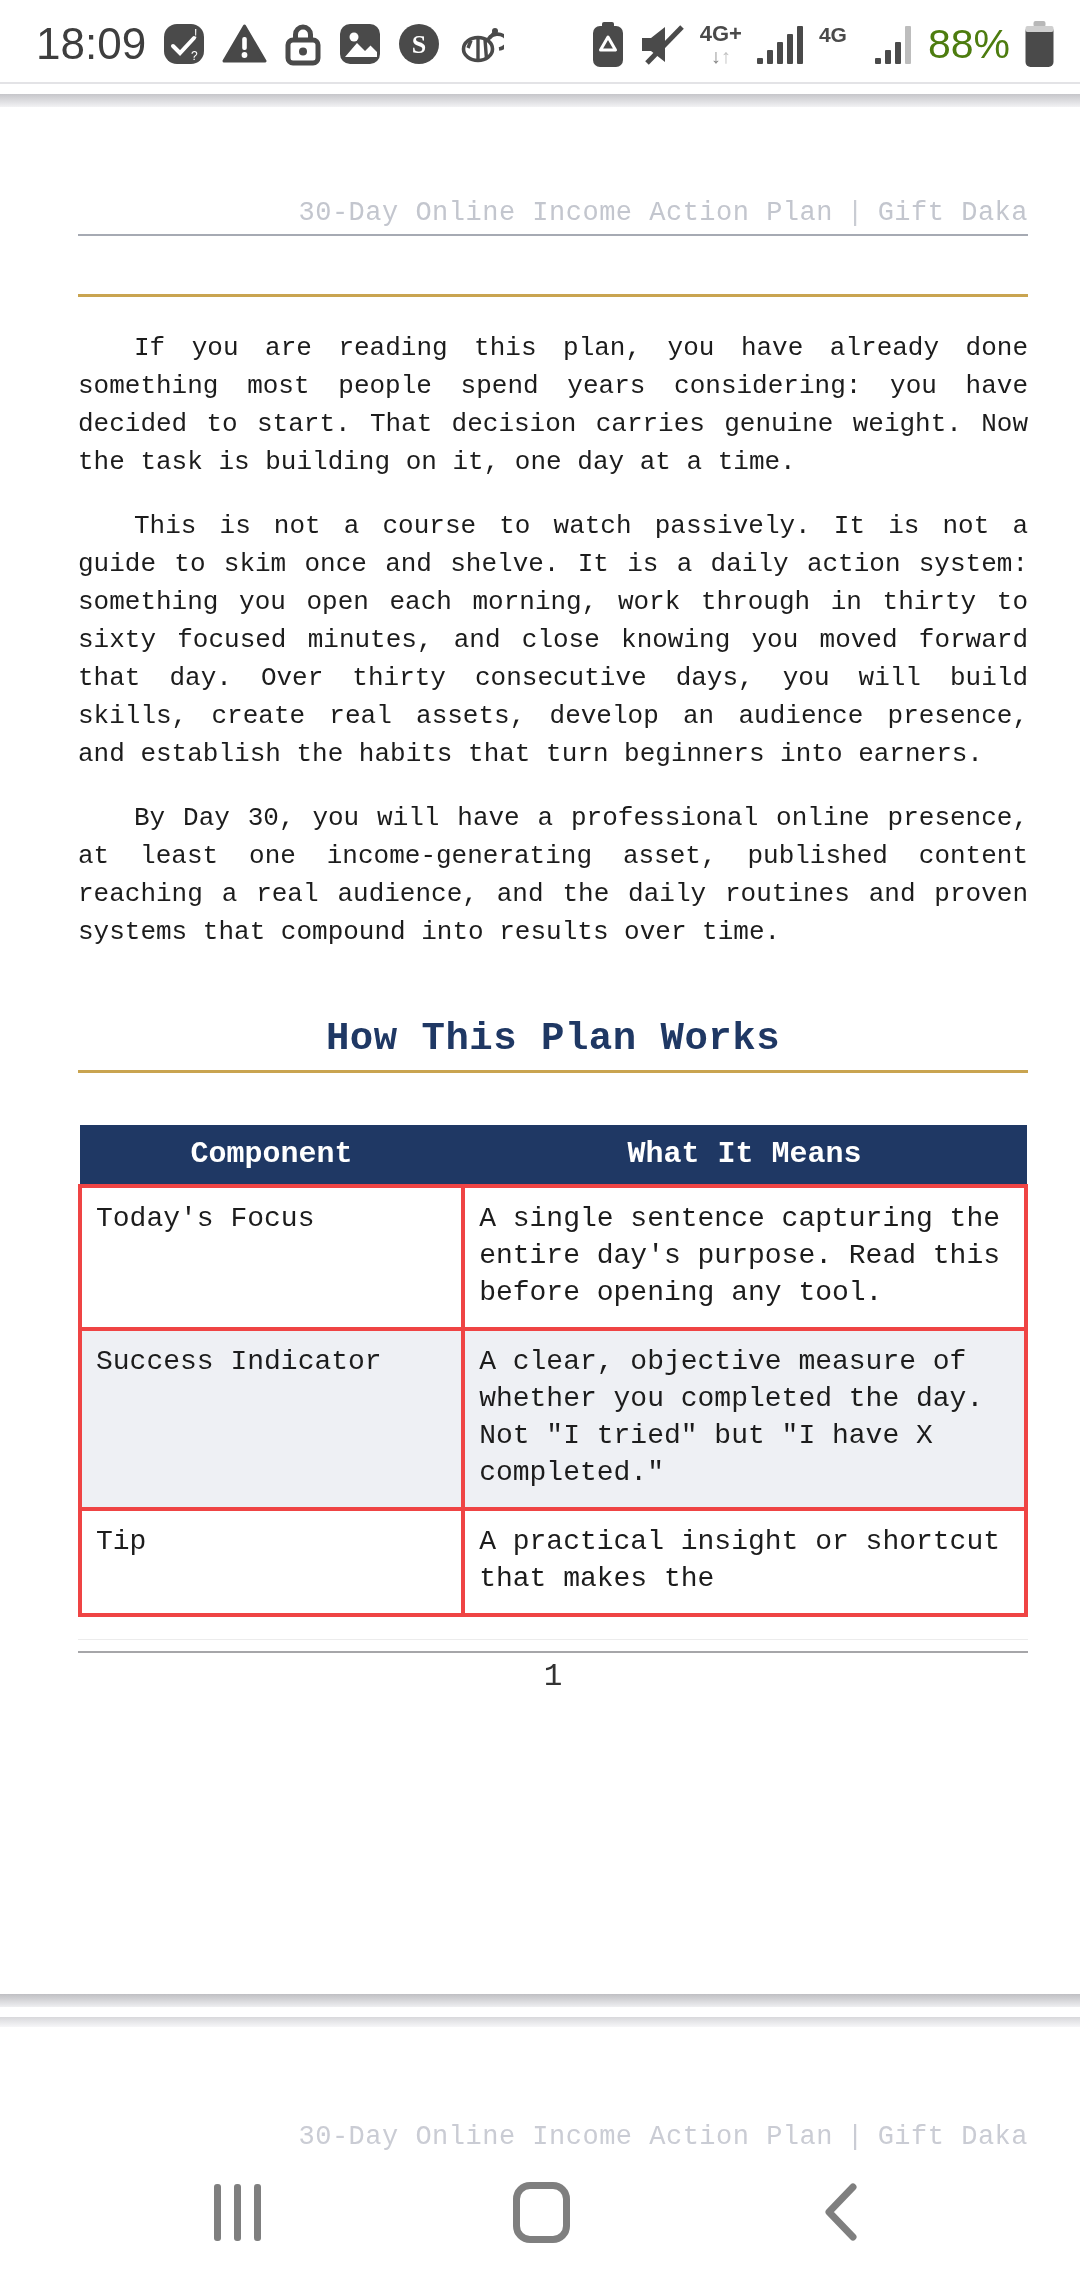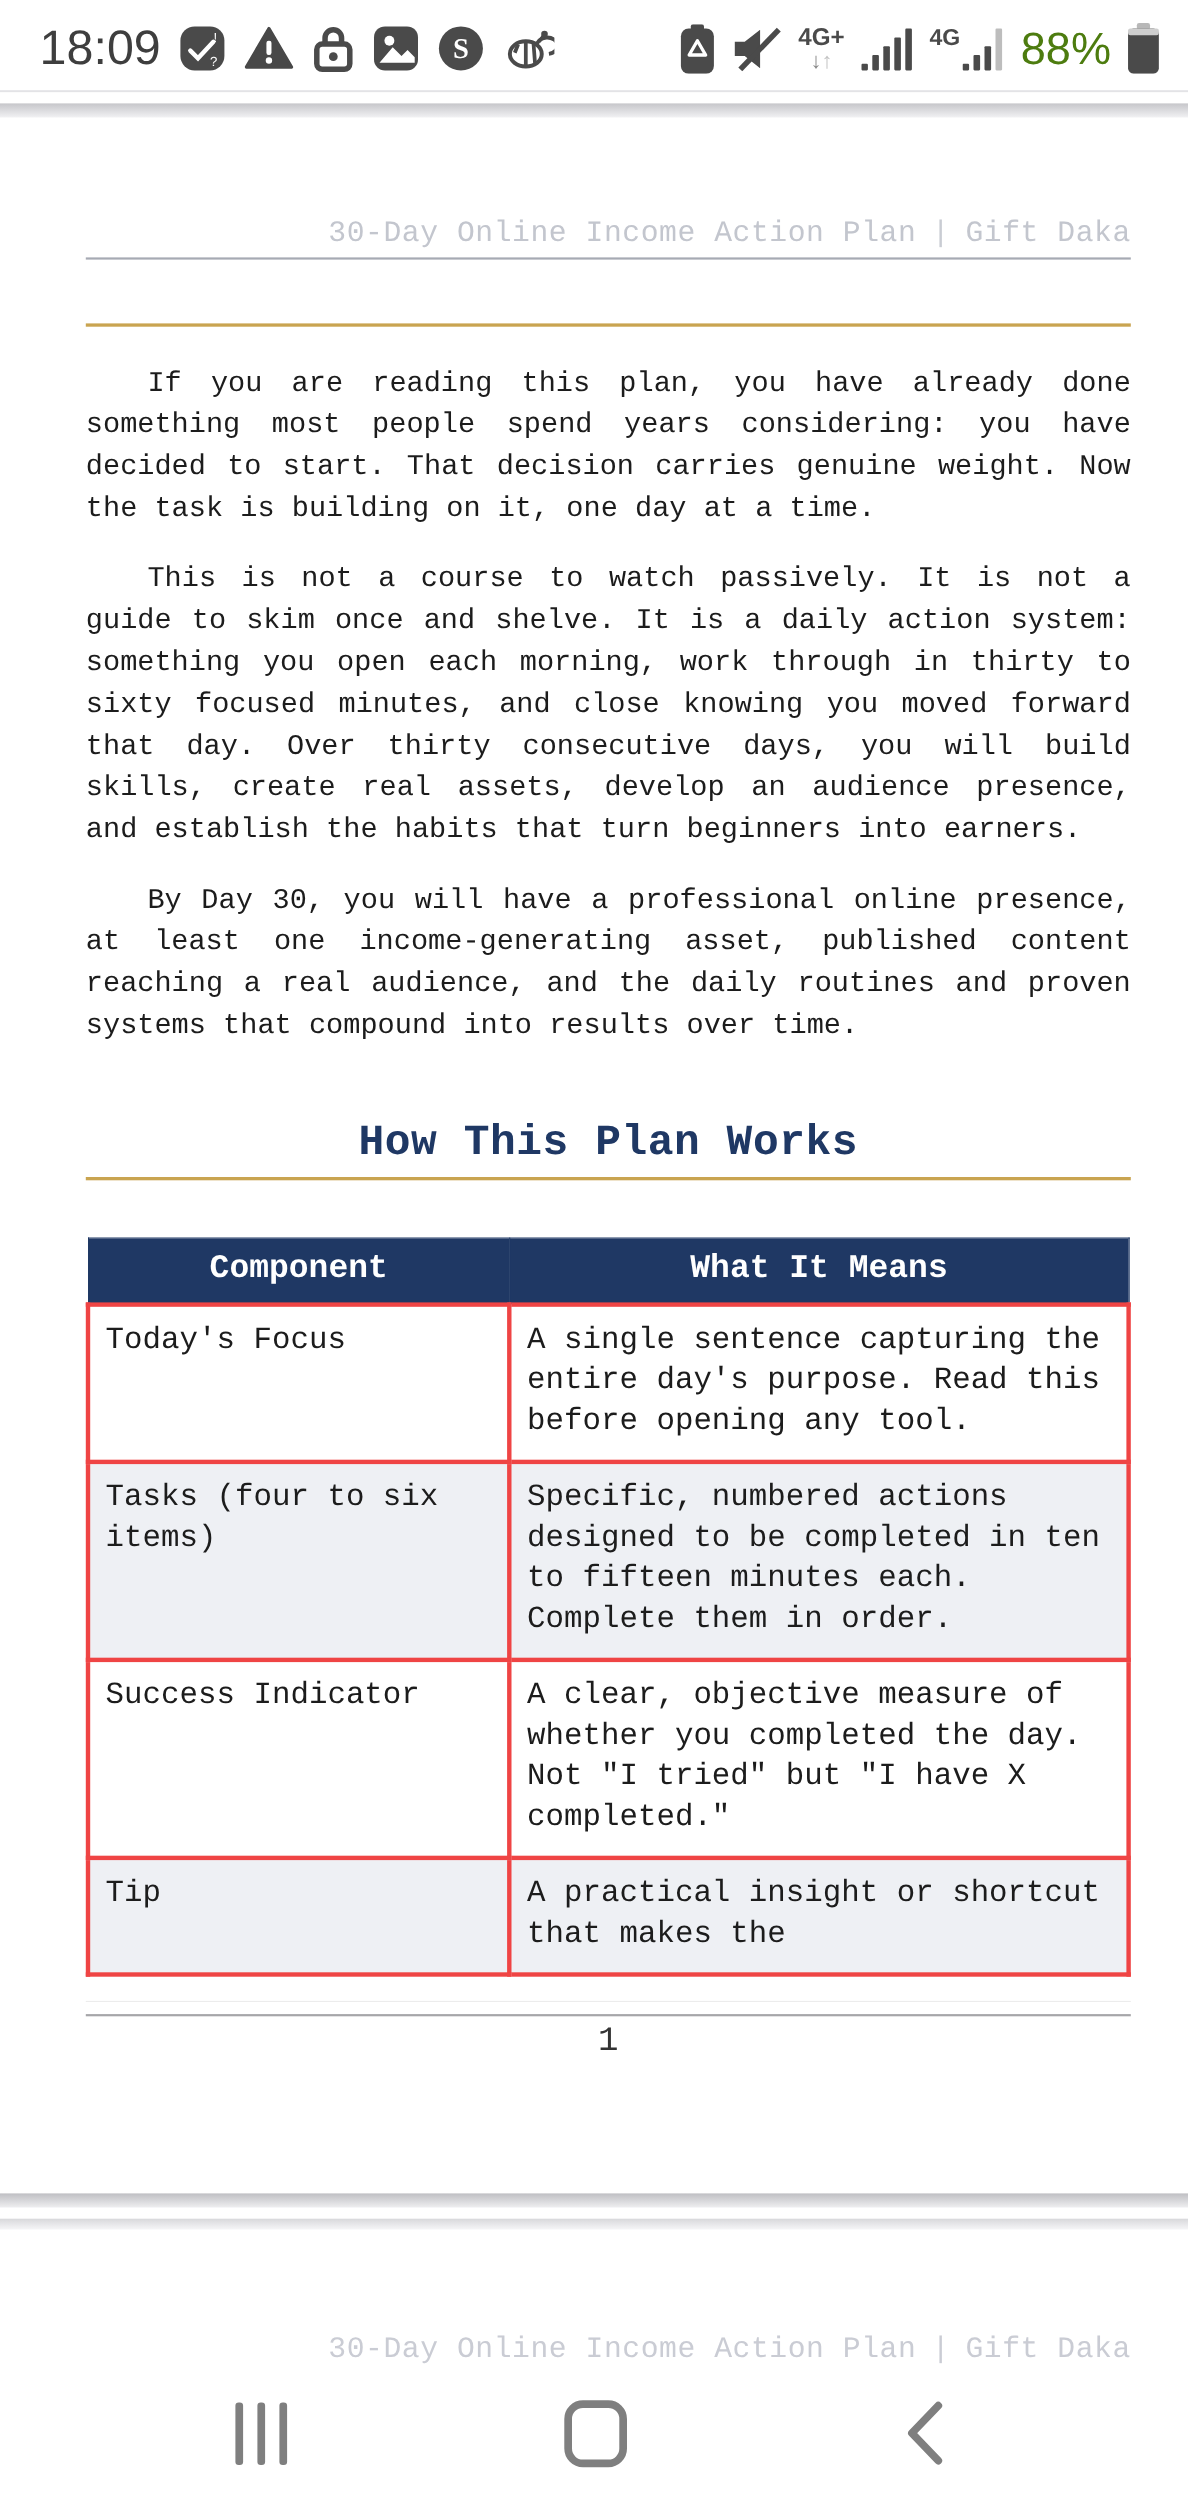--- a/index.html
+++ b/index.html
@@ -17,21 +17,21 @@
   }
   .sb-left { display:flex; align-items:center; gap:17px; }
   .sb-time { font-size:44px; color:#3e3e3e; letter-spacing:0; }
   .sb-right { display:flex; align-items:center; gap:15px; }
   .sb-pct { font-size:41px; color:#4d7c0f; }
   .sb-ico { display:flex; align-items:center; }
   .net-stack { display:flex; flex-direction:column; align-items:center; line-height:1; }
   .net-label { font-size:22px; font-weight:bold; color:#4a4a4a; }
   .net-arrows { font-size:20px; font-weight:bold; margin-top:1px; }
   .arr-dn { color:#8b8b8b; } .arr-up { color:#c2c2c2; }
-  .net2 { position:relative; display:flex; align-items:center; }
+  .net2 { position:relative; display:flex; align-items:center;gap:26px; }
   .net2-label { font-size:21px; font-weight:bold; color:#4a4a4a; margin-right:2px; align-self:flex-start; }
 
   
   .rule-thin { height:2px; background:#e3e3e6; }
   .gap-white { height:10px; background:#fff; }
   .shadow-band-a { height:13px; background:linear-gradient(#c6c6ca,#f2f2f4); }
   .shadow-band-b { height:13px; background:linear-gradient(#bfbfc3,#efeff1); }
   .shadow-band-c { height:10px; background:linear-gradient(#d8d8db,#f6f6f8); }
 
   
@@ -217,24 +217,20 @@
           <th style="width:40.5%">Component</th>
           <th>What It Means</th>
         </tr>
       </thead>
       <tbody>
         <tr>
           <td class="c1">Today's Focus</td>
           <td>A single sentence capturing the entire day's purpose. Read this before opening any tool.</td>
         </tr>
         <tr>
-          <td class="c1">Tasks (four to six items)</td>
-          <td>Specific, numbered actions designed to be completed in ten to fifteen minutes each. Complete them in order.</td>
-        </tr>
-        <tr>
           <td class="c1">Success Indicator</td>
           <td>A clear, objective measure of whether you completed the day. Not "I tried" but "I have X completed."</td>
         </tr>
         <tr>
           <td class="c1">Tip</td>
           <td>A practical insight or shortcut that makes the</td>
         </tr>
       </tbody>
     </table>
 

